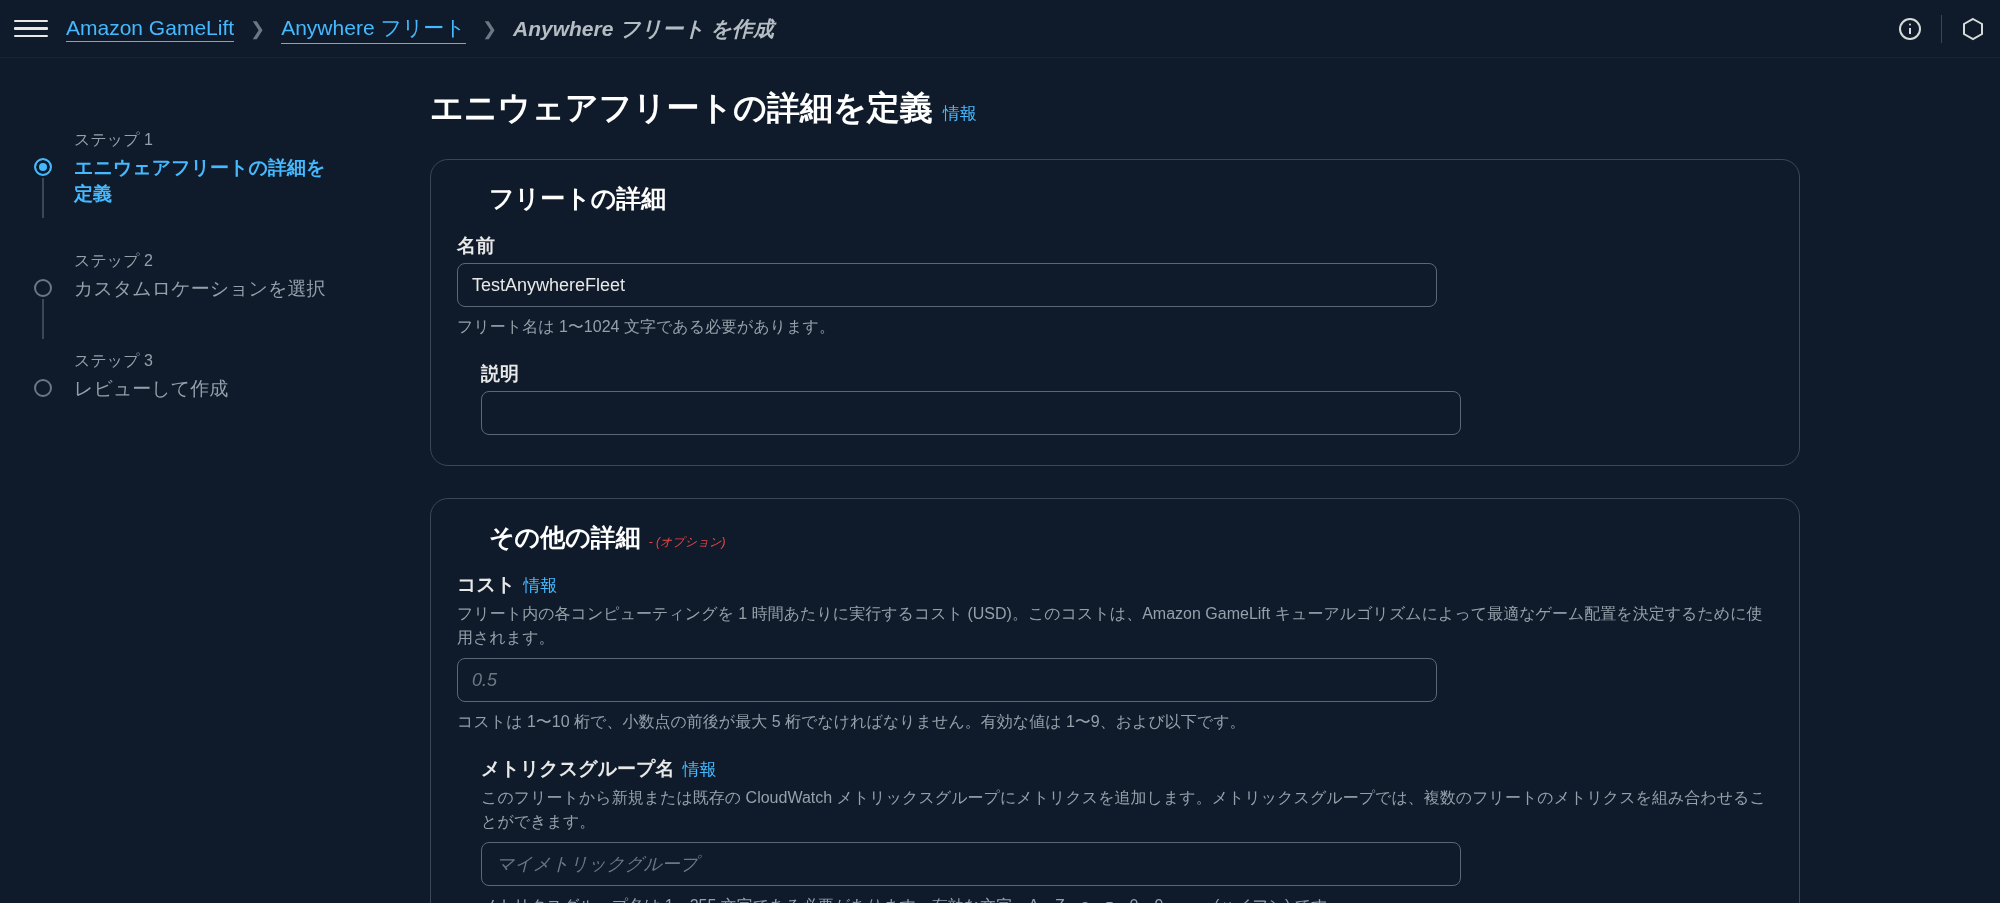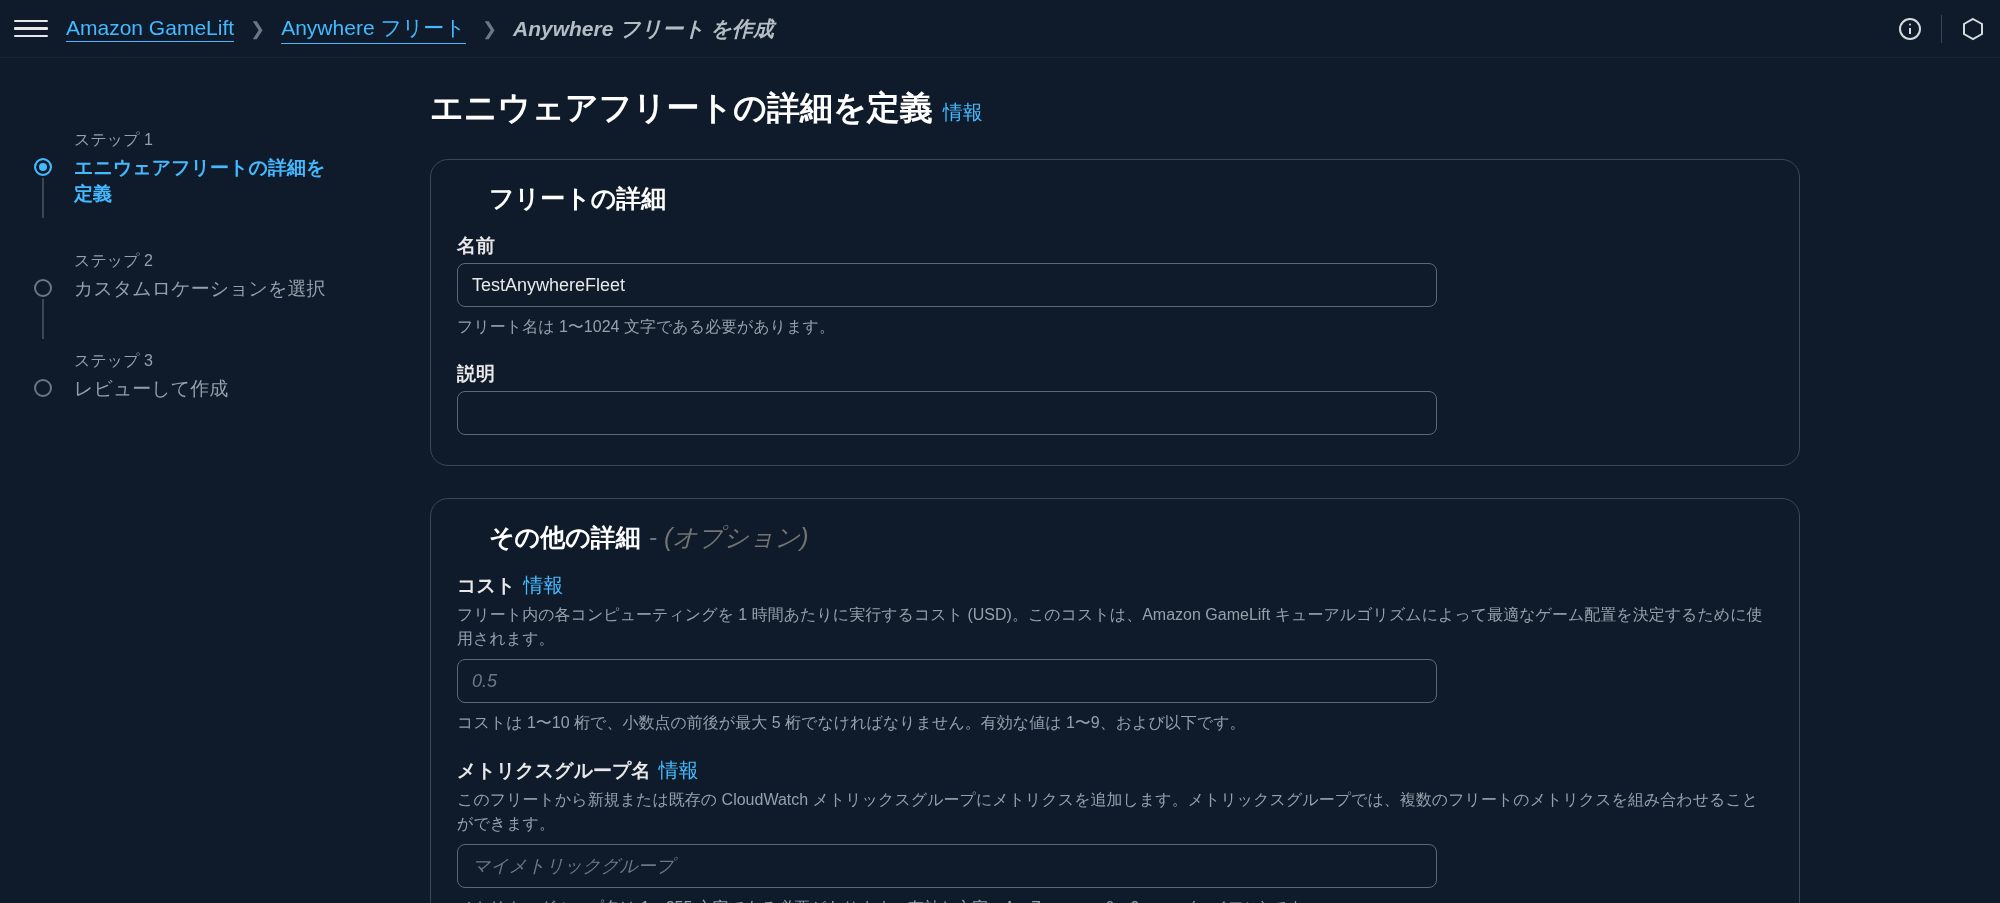--- a/index.html
+++ b/index.html
@@ -94,36 +94,36 @@
     background: #3a4754;
   }
   .step:last-child .connector { display: none; }
   .step .step-num { font-size: 16px; color: #95a0aa; margin-bottom: 4px; margin-top: 44px; }
   .step .step-title { font-size: 19px; color: #95a0aa; }
   .step.active .step-title { color: #44b9ff; font-weight: 600; }
 
   
   .page-title-row { display: flex; align-items: baseline; gap: 10px; margin-bottom: 28px; }
   .page-title { font-size: 33px; font-weight: 700; color: #ffffff; }
-  .info-link { color: #44b9ff; font-size: 20px; cursor: pointer; font-family: Liberation Serif, serif; }
+  .info-link { color: #44b9ff; font-size: 17px; cursor: pointer; font-family: Liberation Serif, serif; }
 
   
   .panel {
     border: 1px solid #3a4754;
     border-radius: 18px;
     padding: 22px 26px 30px 26px;
     margin-bottom: 32px;
     width: 100%;
   }
   .panel-title-row { display: flex; align-items: baseline; gap: 8px; margin-bottom: 18px; margin-left: 32px; }
   .panel-title { font-size: 25px; font-weight: 700; color: #ffffff; }
-  .panel-title-suffix { font-size: 25px; color: #737373; font-style: italic; }
+  .panel-title-suffix { font-size: 12px; color: #ef4444; font-style: italic; }
 
   .field { margin-bottom: 22px; }
-  .field:last-child { margin-bottom: 0; }
+  .field:last-child { margin-bottom: 0; margin-left: 24px; }
   .field-label-row { display: flex; align-items: baseline; gap: 8px; margin-bottom: 4px; }
   .field-label { font-size: 19px; font-weight: 700; color: #e8e8e8; }
   .field-desc { font-size: 16px; color: #95a0aa; margin-bottom: 8px; line-height: 1.5; }
   .field-input {
     width: 980px; max-width: 100%;
     height: 44px;
     background: transparent;
     border: 1px solid #5a6874;
     border-radius: 8px;
     color: #e8e8e8;

